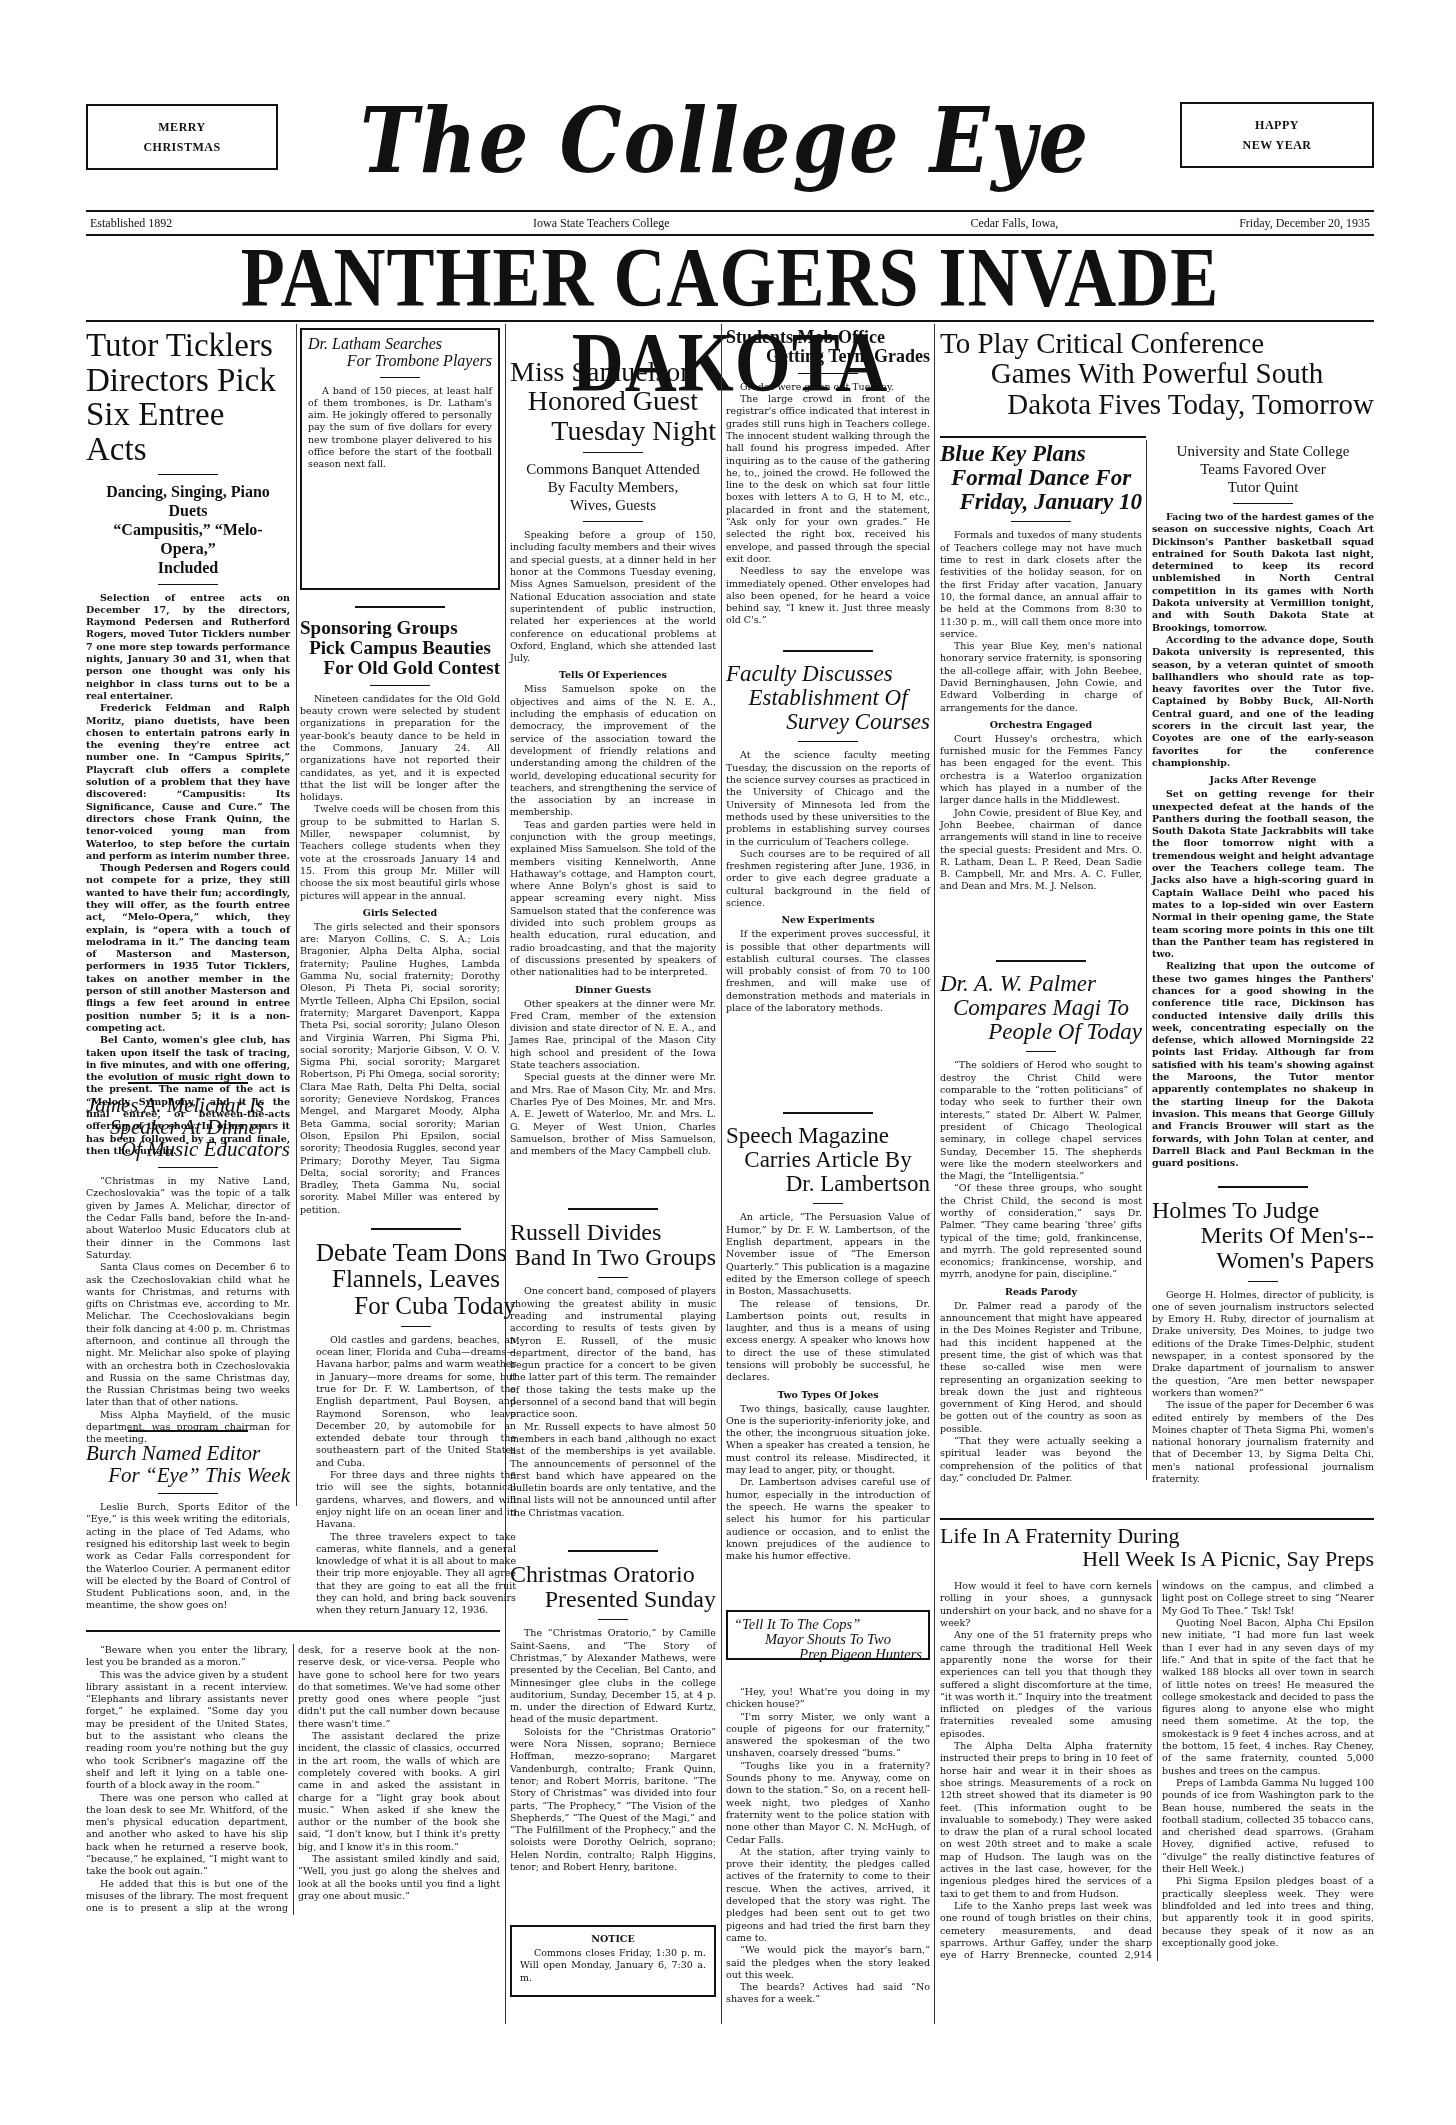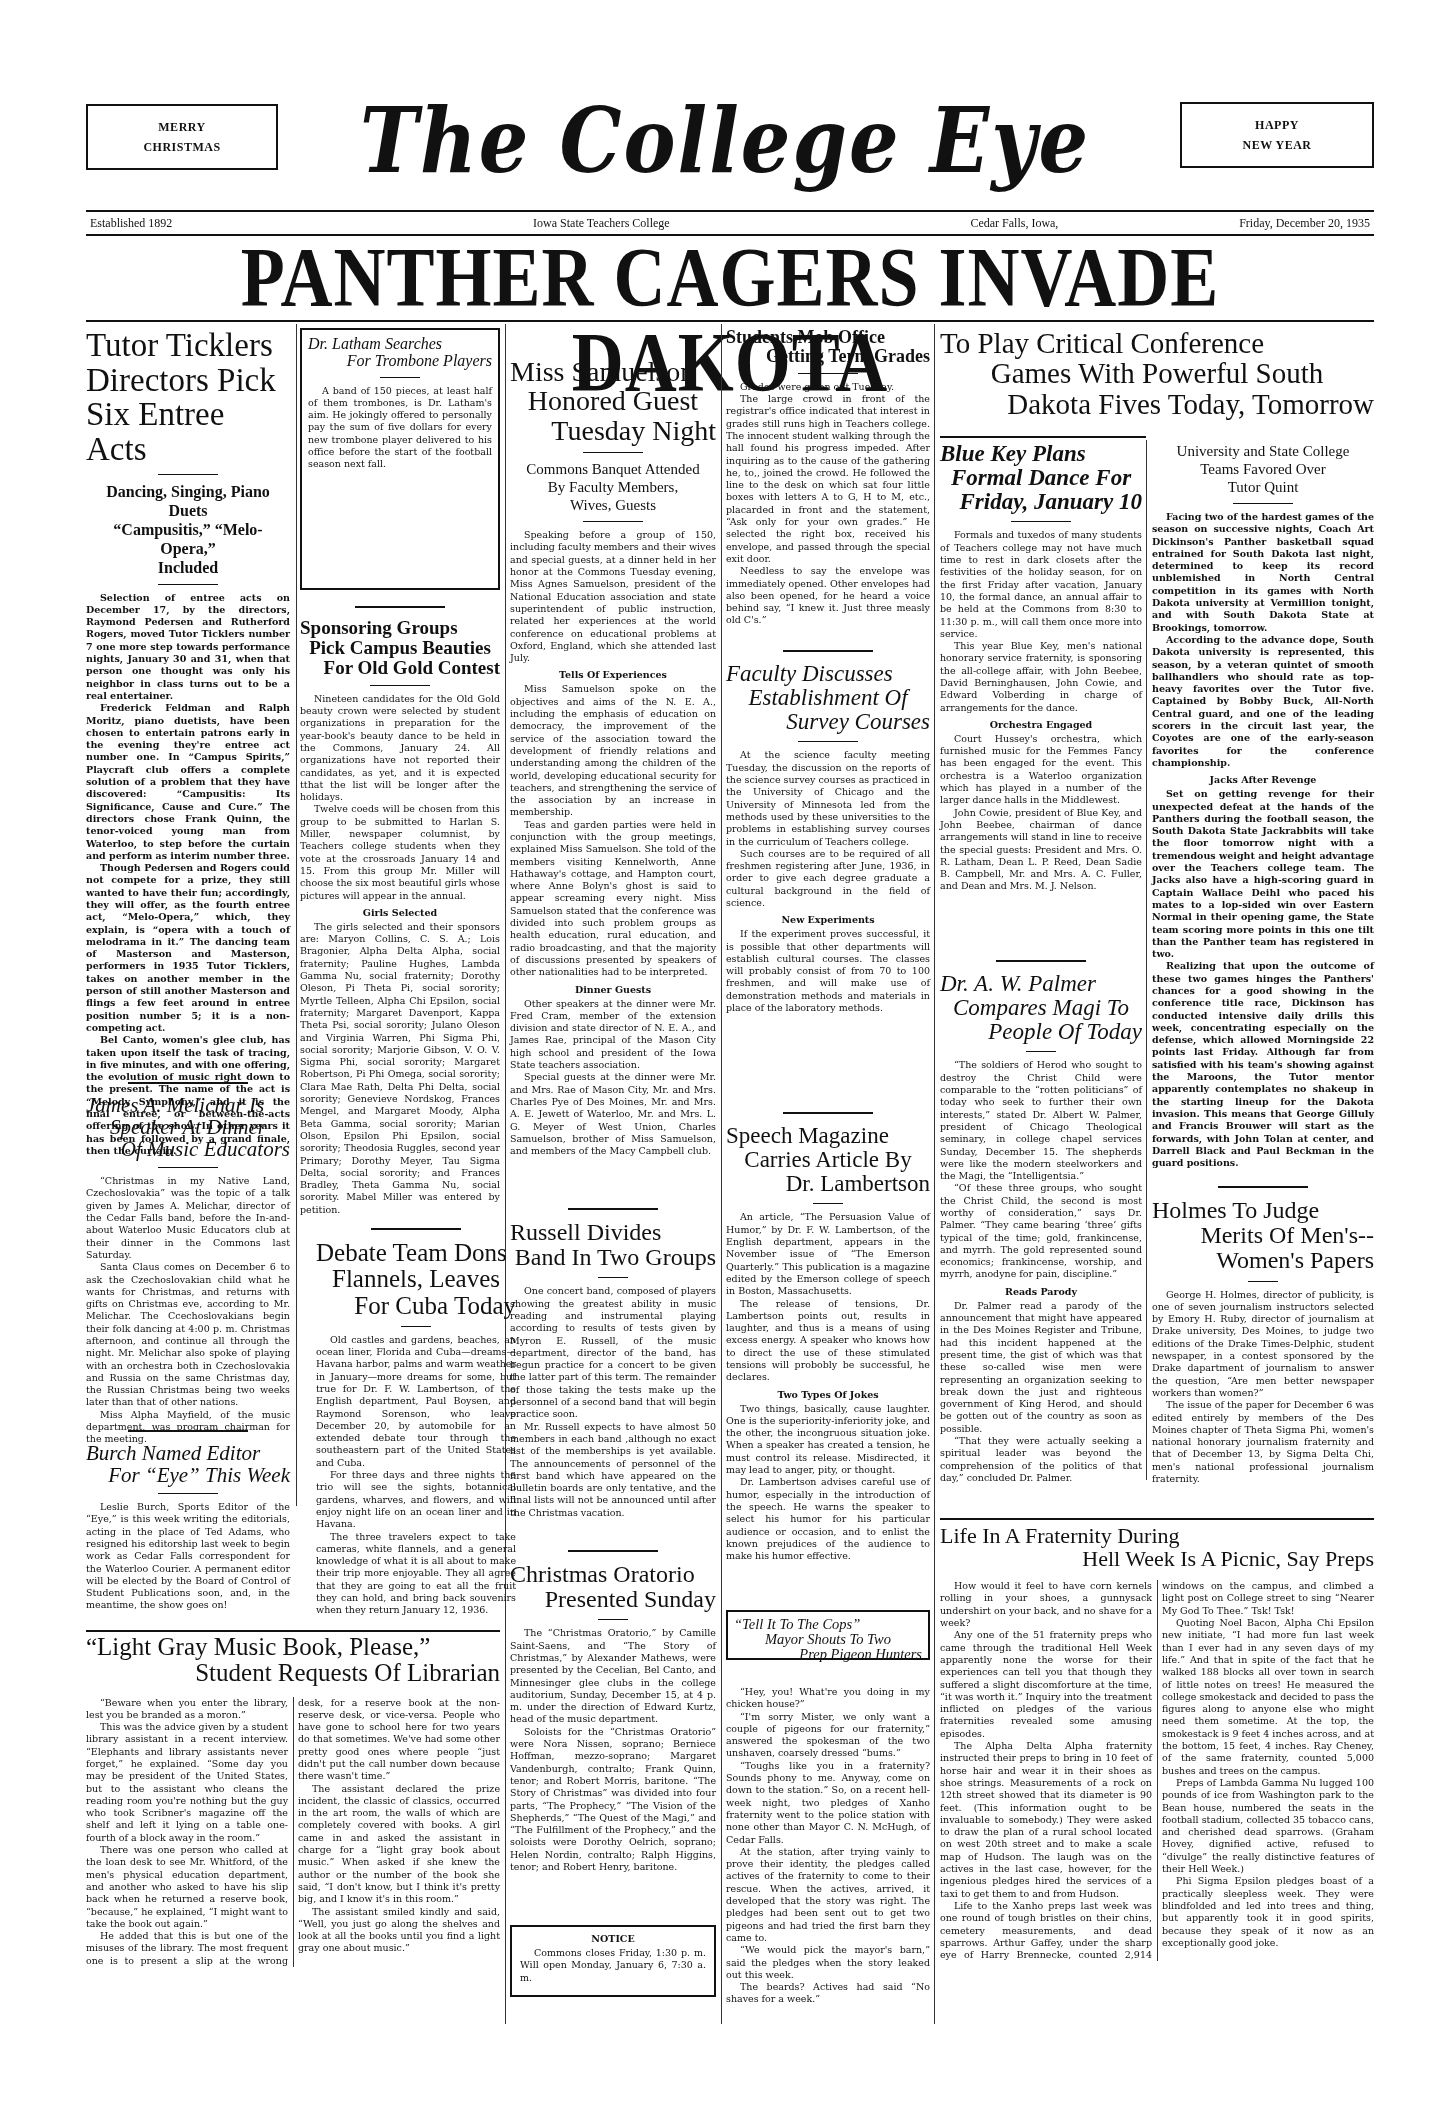--- a/index.html
+++ b/index.html
@@ -150,24 +150,20 @@
   <div class="dash" style="width:30px;"></div>
   <div class="body">
     <p>Old castles and gardens, beaches, an ocean liner, Florida and Cuba—dreams—Havana harbor, palms and warm weather in January—more dreams for some, but true for Dr. F. W. Lambertson, of the English department, Paul Boysen, and Raymond Sorenson, who leave December 20, by automobile for an extended debate tour through the southeastern part of the United States and Cuba.</p>
     <p>For three days and three nights the trio will see the sights, botannical gardens, wharves, and flowers, and will enjoy night life on an ocean liner and in Havana.</p>
     <p>The three travelers expect to take cameras, white flannels, and a general knowledge of what it is all about to make their trip more enjoyable. They all agree that they are going to eat all the fruit they can hold, and bring back souvenirs when they return January 12, 1936.</p>
   </div>
 </div>
 
 <div class="rule" style="left:86px;top:1630px;width:414px;height:2px;"></div>
 <div class="col" style="left:86px;top:1634px;width:414px;">
-  <div class="hd" style="font-size:25px;">
-    <span class="l r1">“Light Gray Music Book, Please,”</span>
-    <span class="l r3">Student Requests Of Librarian</span>
-  </div>
   <div class="body" style="column-count:2;column-gap:10px;column-rule:1px solid #333;margin-top:10px;">
     <p>“Beware when you enter the library, lest you be branded as a moron.”</p>
     <p>This was the advice given by a student library assistant in a recent interview. “Elephants and library assistants never forget,” he explained. “Some day you may be president of the United States, but to the assistant who cleans the reading room you're nothing but the guy who took Scribner's magazine off the shelf and left it lying on a table one-fourth of a block away in the room.”</p>
     <p>There was one person who called at the loan desk to see Mr. Whitford, of the men's physical education department, and another who asked to have his slip back when he returned a reserve book, “because,” he explained, “I might want to take the book out again.”</p>
     <p>He added that this is but one of the misuses of the library. The most frequent one is to present a slip at the wrong desk, for a reserve book at the non-reserve desk, or vice-versa. People who have gone to school here for two years do that sometimes. We've had some other pretty good ones where people “just didn't put the call number down because there wasn't time.”</p>
     <p>The assistant declared the prize incident, the classic of classics, occurred in the art room, the walls of which are completely covered with books. A girl came in and asked the assistant in charge for a “light gray book about music.” When asked if she knew the author or the number of the book she said, “I don't know, but I think it's pretty big, and I know it's in this room.”</p>
     <p>The assistant smiled kindly and said, “Well, you just go along the shelves and look at all the books until you find a light gray one about music.”</p>
   </div>
 </div>
 

